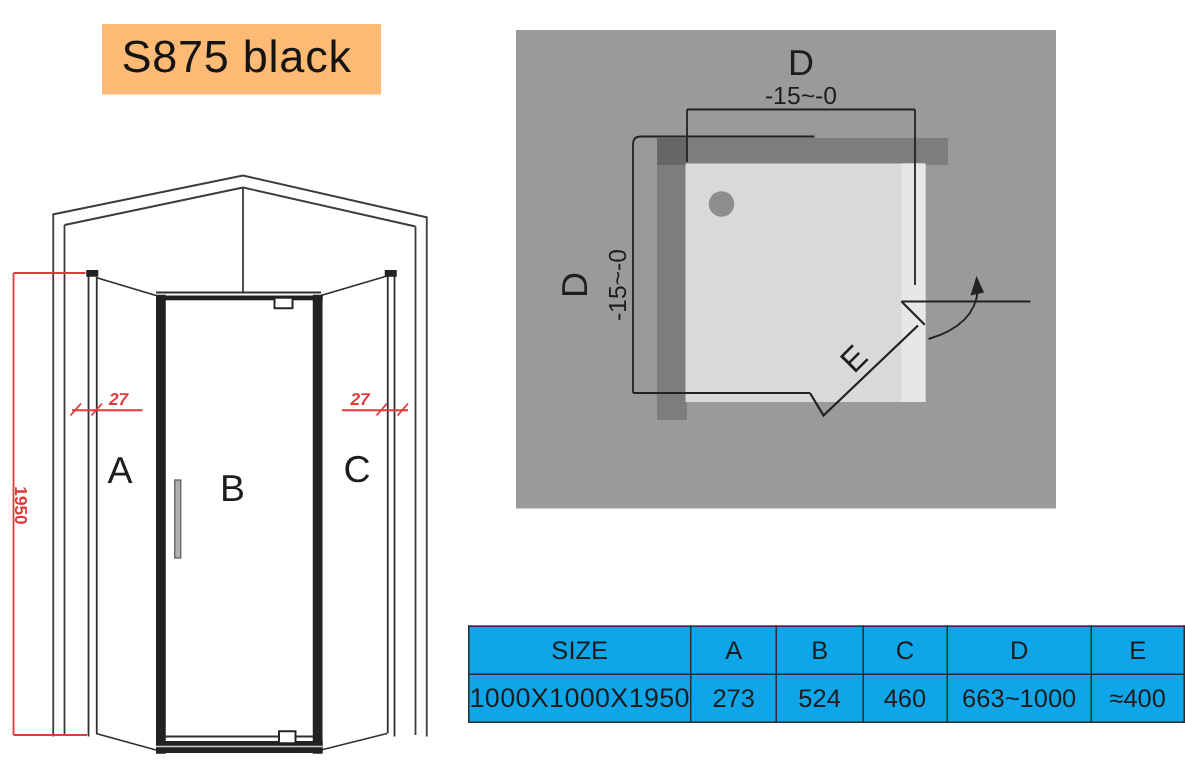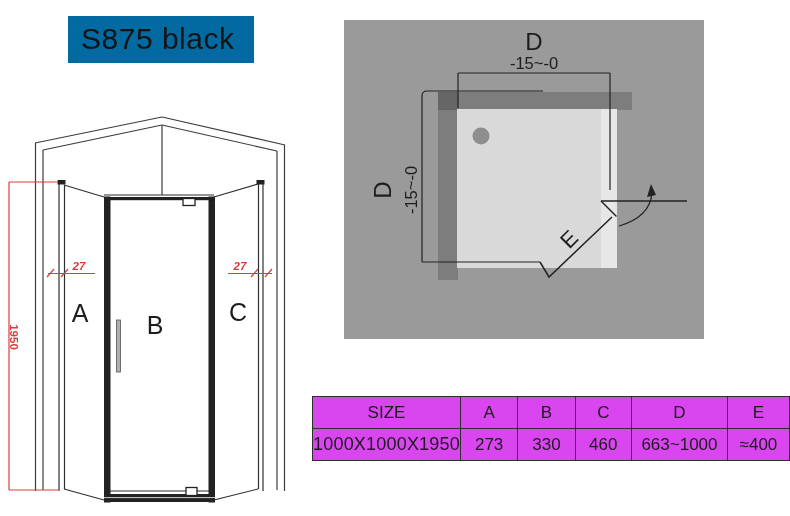--- a/index.html
+++ b/index.html
@@ -1,23 +1,23 @@
 <!DOCTYPE html>
 <html><head>
 <meta charset="utf-8">
 <style>
   html,body{margin:0;padding:0;background:#ffffff;}
   #canvas{position:relative;width:790px;height:516px;background:#ffffff;overflow:hidden;
           font-family:"Liberation Sans",sans-serif;}
   #drawing{position:absolute;left:0;top:0;}
   .title-box{position:absolute;left:68px;top:16px;width:186px;height:47px;
-             background:#0369a1;color:#141414;font-size:30px;line-height:46px;
+             background:#fdba74;color:#141414;font-size:30px;line-height:46px;
              padding-left:13px;box-sizing:border-box;letter-spacing:0.5px;}
-  .spec-table{position:absolute;left:312px;top:396px;border-collapse:collapse;
-              table-layout:fixed;background:#d946ef;}
+  .spec-table{position:absolute;left:312px;top:417px;border-collapse:collapse;
+              table-layout:fixed;background:#0ea5e9;}
   .spec-table td{border:1.6px solid #2e2e2e;text-align:center;vertical-align:middle;
                  height:31px;color:#1c1c1c;font-size:17px;padding:0;}
   .spec-table td.size-val{font-size:18px;letter-spacing:0.2px;}
   svg text{font-family:"Liberation Sans",sans-serif;}
 </style>
 </head>
 <body>
 
 <div id="canvas">
 
@@ -141,21 +141,21 @@
         <td>SIZE</td>
         <td>A</td>
         <td>B</td>
         <td>C</td>
         <td>D</td>
         <td>E</td>
       </tr>
       <tr>
         <td class="size-val">1000X1000X1950</td>
         <td>273</td>
-        <td>330</td>
+        <td>524</td>
         <td>460</td>
         <td>663~1000</td>
         <td>≈400</td>
       </tr>
     </tbody>
   </table>
 
 </div>
 
 </body></html>

